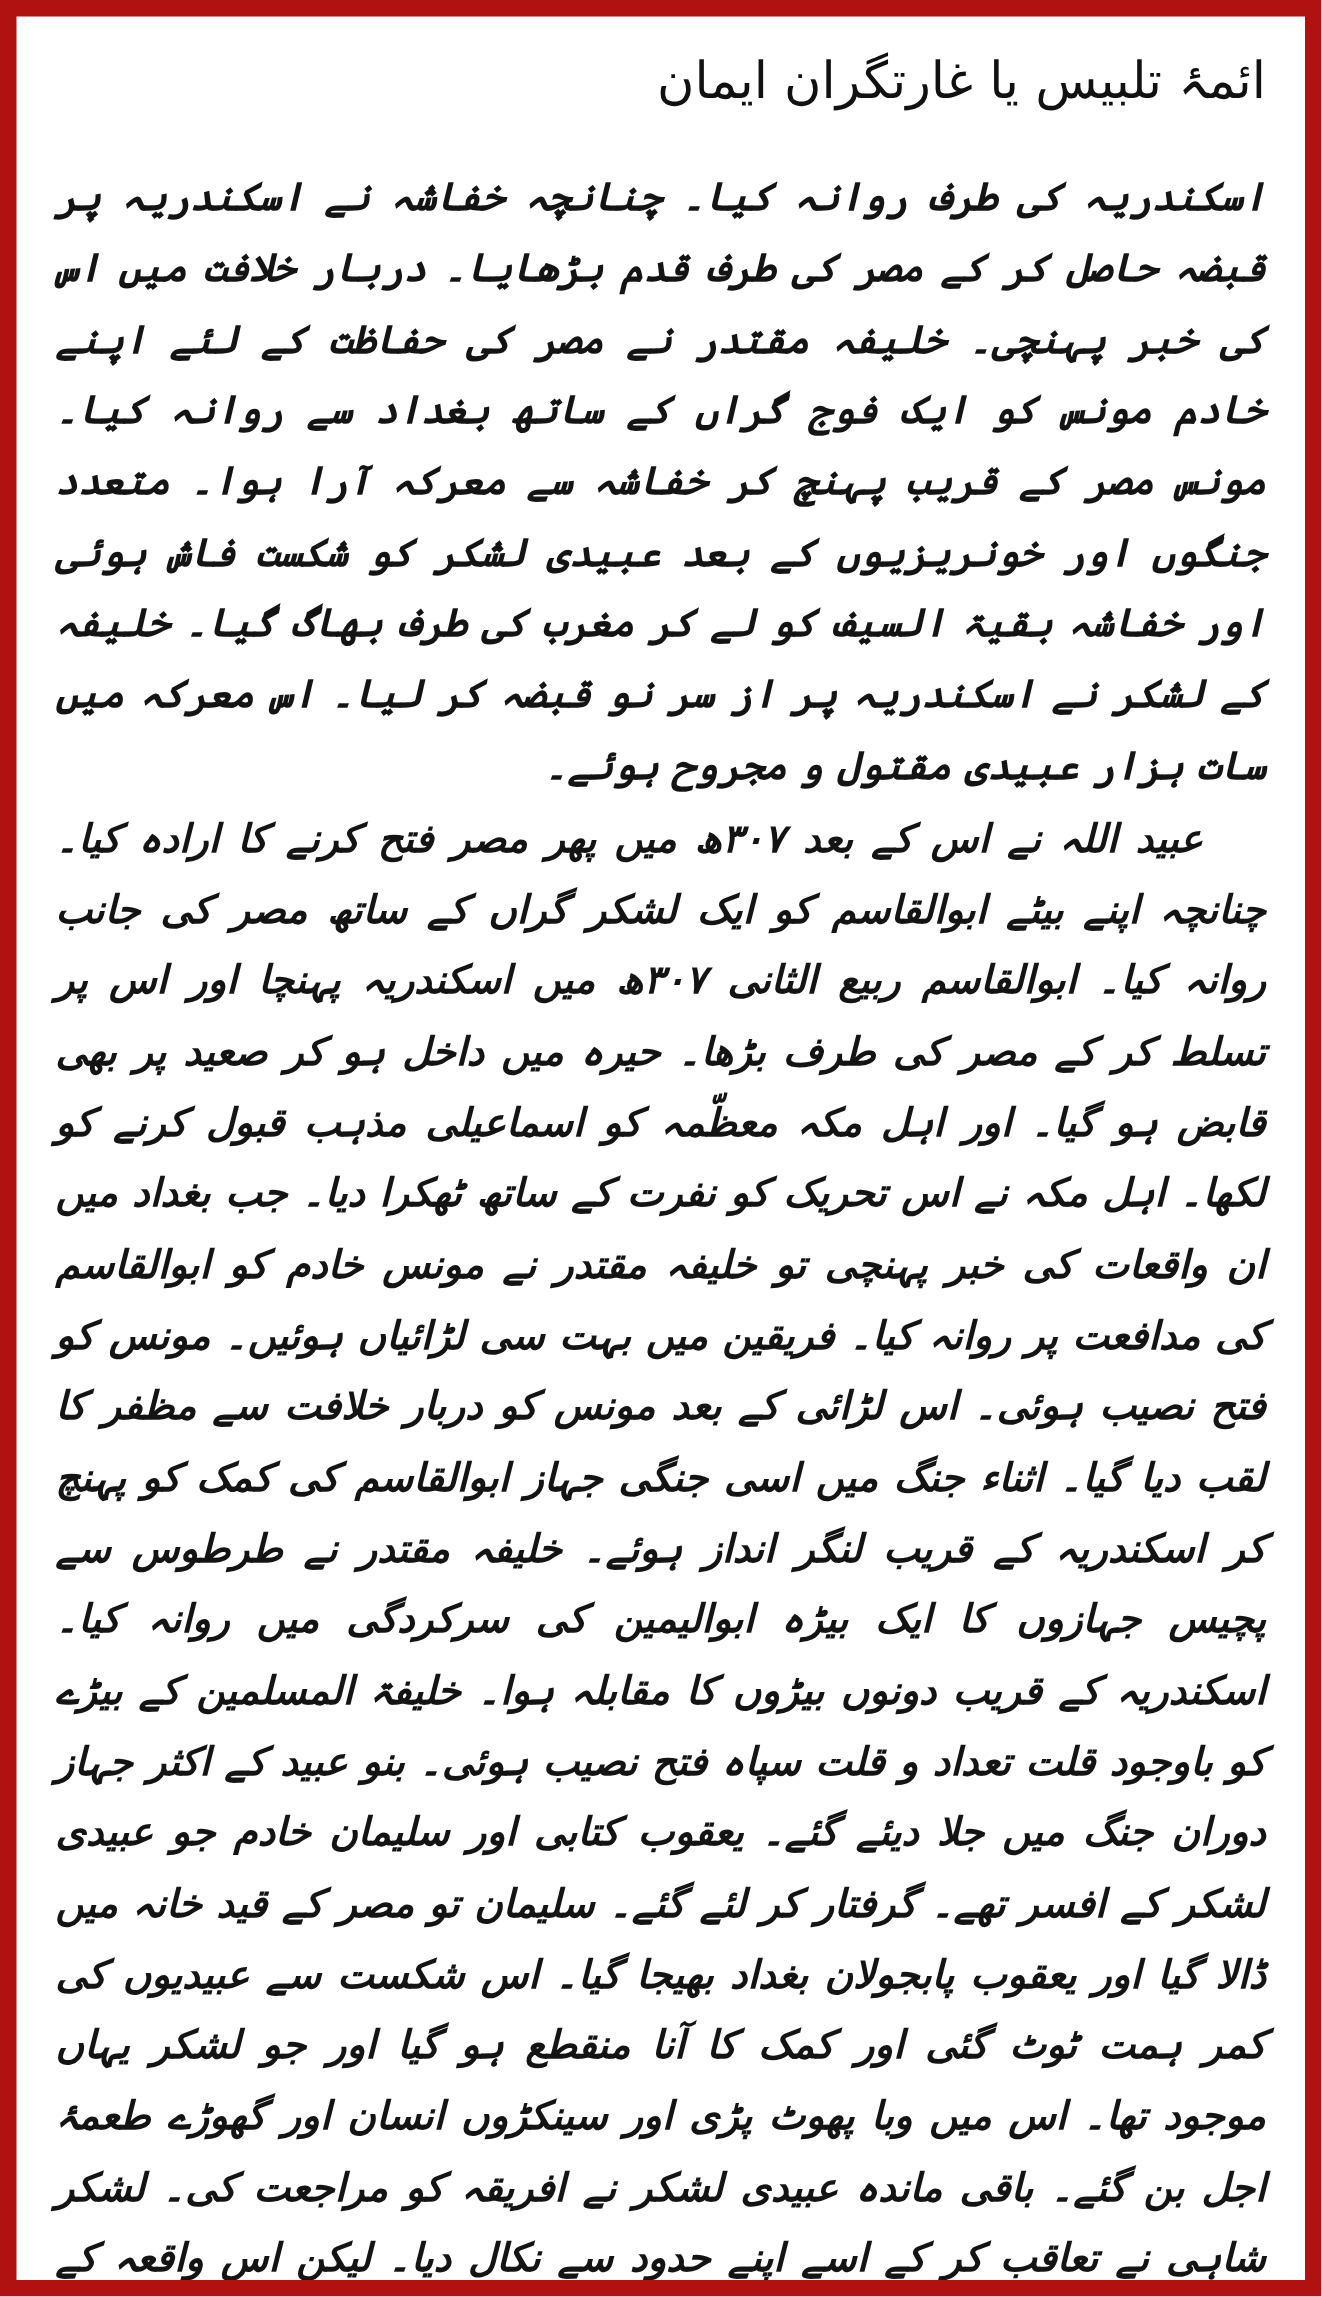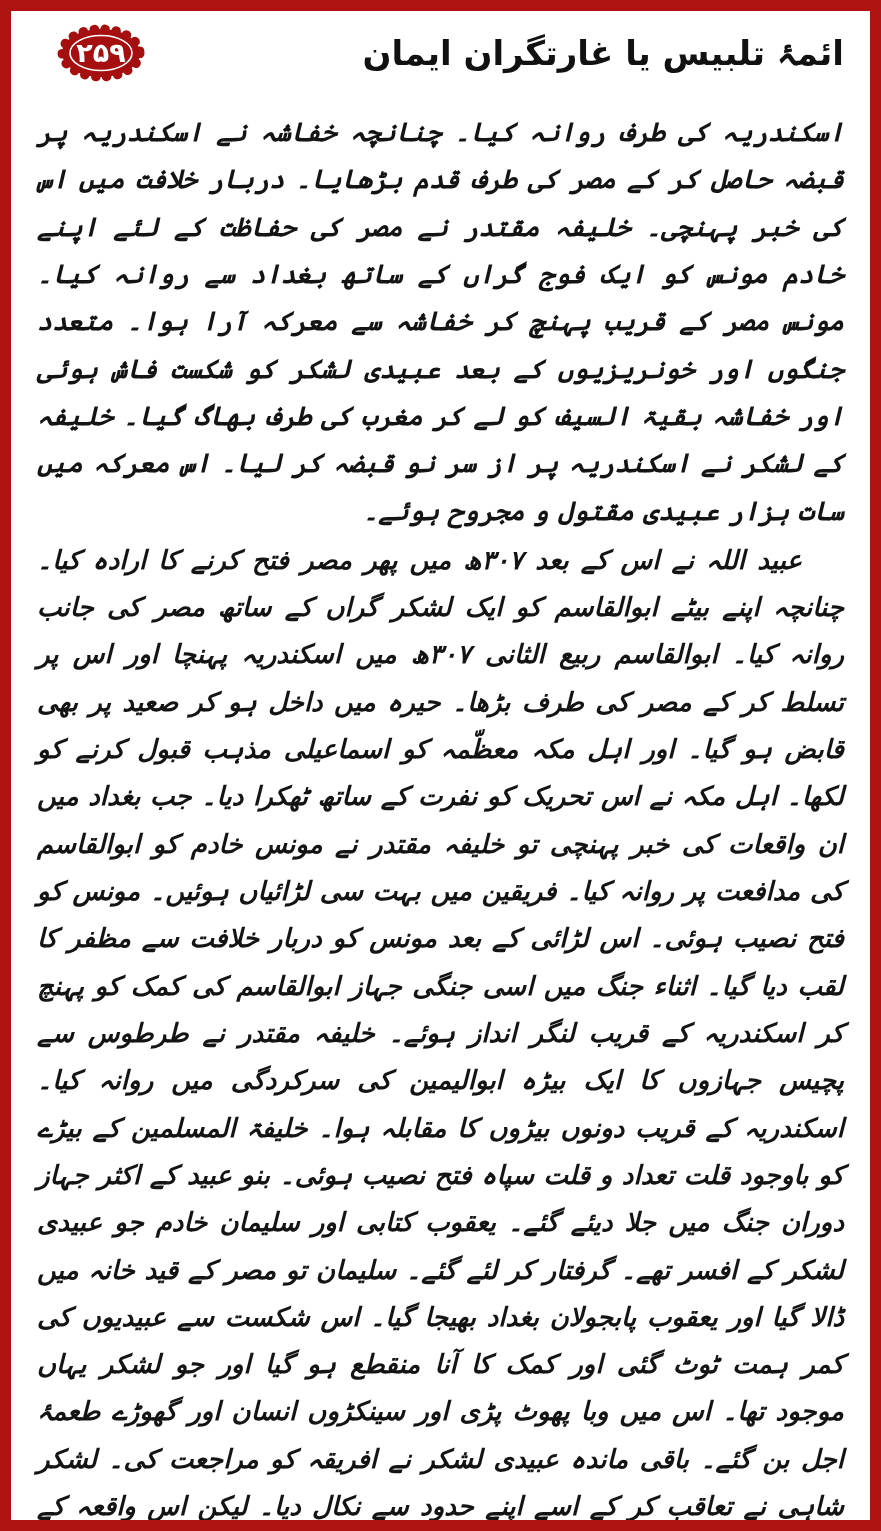--- a/index.html
+++ b/index.html
@@ -22,21 +22,21 @@
   .header {
     direction: rtl;
     display: flex;
     align-items: center;
     justify-content: space-between;
     padding: 10px 26px 4px 40px;
     min-height: 78px;
   }
   .title {
     font-size: 34px;
-    font-weight: bold;
+    font-weight: normal;
     color: #111111;
     white-space: nowrap;
     letter-spacing: 0;
   }
   .badge {
     position: relative;
     width: 100px;
     height: 66px;
     flex: 0 0 auto;
   }
@@ -74,28 +74,20 @@
   .para { margin-bottom: 2px; font-style: italic; }
   .para.indent { text-indent: 42px; }
 </style>
 </head>
 <body>
 
 <div class="page">
 
   <header class="header">
     <h1 class="title">ائمۂ تلبیس یا غارتگران ایمان</h1>
-    <div class="badge">
-      <svg width="100" height="66" viewBox="0 0 100 66" aria-hidden="true">
-        <ellipse cx="50" cy="33" rx="39" ry="24" fill="#a50f0f"></ellipse>
-        <ellipse cx="50" cy="33" rx="39" ry="24" fill="none" stroke="#a50f0f" stroke-width="9" stroke-dasharray="0.6 10.4" stroke-linecap="round"></ellipse>
-        <ellipse cx="50" cy="33" rx="31" ry="17.5" fill="none" stroke="#ffffff" stroke-width="1.6"></ellipse>
-      </svg>
-      <span class="badge-num">۲۵۹</span>
-    </div>
   </header>
 
   <div class="rule"></div>
 
   <main class="body">
     <p class="para">اسکندریہ کی طرف روانہ کیا۔ چنانچہ خفاشہ نے اسکندریہ پر قبضہ حاصل کر کے مصر کی طرف قدم بڑھایا۔ دربار خلافت میں اس کی خبر پہنچی۔ خلیفہ مقتدر نے مصر کی حفاظت کے لئے اپنے خادم مونس کو ایک فوج گراں کے ساتھ بغداد سے روانہ کیا۔ مونس مصر کے قریب پہنچ کر خفاشہ سے معرکہ آرا ہوا۔ متعدد جنگوں اور خونریزیوں کے بعد عبیدی لشکر کو شکست فاش ہوئی اور خفاشہ بقیۃ السیف کو لے کر مغرب کی طرف بھاگ گیا۔ خلیفہ کے لشکر نے اسکندریہ پر از سر نو قبضہ کر لیا۔ اس معرکہ میں سات ہزار عبیدی مقتول و مجروح ہوئے۔</p>
     <p class="para indent">عبید اللہ نے اس کے بعد ۳۰۷ھ میں پھر مصر فتح کرنے کا ارادہ کیا۔ چنانچہ اپنے بیٹے ابوالقاسم کو ایک لشکر گراں کے ساتھ مصر کی جانب روانہ کیا۔ ابوالقاسم ربیع الثانی ۳۰۷ھ میں اسکندریہ پہنچا اور اس پر تسلط کر کے مصر کی طرف بڑھا۔ حیرہ میں داخل ہو کر صعید پر بھی قابض ہو گیا۔ اور اہل مکہ معظّمہ کو اسماعیلی مذہب قبول کرنے کو لکھا۔ اہل مکہ نے اس تحریک کو نفرت کے ساتھ ٹھکرا دیا۔ جب بغداد میں ان واقعات کی خبر پہنچی تو خلیفہ مقتدر نے مونس خادم کو ابوالقاسم کی مدافعت پر روانہ کیا۔ فریقین میں بہت سی لڑائیاں ہوئیں۔ مونس کو فتح نصیب ہوئی۔ اس لڑائی کے بعد مونس کو دربار خلافت سے مظفر کا لقب دیا گیا۔ اثناء جنگ میں اسی جنگی جہاز ابوالقاسم کی کمک کو پہنچ کر اسکندریہ کے قریب لنگر انداز ہوئے۔ خلیفہ مقتدر نے طرطوس سے پچیس جہازوں کا ایک بیڑہ ابوالیمین کی سرکردگی میں روانہ کیا۔ اسکندریہ کے قریب دونوں بیڑوں کا مقابلہ ہوا۔ خلیفۃ المسلمین کے بیڑے کو باوجود قلت تعداد و قلت سپاہ فتح نصیب ہوئی۔ بنو عبید کے اکثر جہاز دوران جنگ میں جلا دیئے گئے۔ یعقوب کتابی اور سلیمان خادم جو عبیدی لشکر کے افسر تھے۔ گرفتار کر لئے گئے۔ سلیمان تو مصر کے قید خانہ میں ڈالا گیا اور یعقوب پابجولان بغداد بھیجا گیا۔ اس شکست سے عبیدیوں کی کمر ہمت ٹوٹ گئی اور کمک کا آنا منقطع ہو گیا اور جو لشکر یہاں موجود تھا۔ اس میں وبا پھوٹ پڑی اور سینکڑوں انسان اور گھوڑے طعمۂ اجل بن گئے۔ باقی ماندہ عبیدی لشکر نے افریقہ کو مراجعت کی۔ لشکر شاہی نے تعاقب کر کے اسے اپنے حدود سے نکال دیا۔ لیکن اس واقعہ کے قریباً پچاس سال بعد یعنی ۳۵۶ھ میں عبیدی سپہ سالار جوہر نے پھر مصر پر حملہ کیا اور وہاں کے کمسن اخشیدی فرمانروا احمد بن علی کو مغلوب کر کے مصر پر قبضہ کر لیا اور شہر قاہرہ کی بنیاد ڈالی۔ اس کے کچھ عرصہ بعد شام بھی عبیدی قلمرو میں شامل ہو گیا۔ عبید اللہ ۳۲۲ھ میں مرا۔ اس کے بعد اس کی اولاد میں تیرہ فرمانروا ۵۶۷ھ تک</p>
 
   </main>
 

